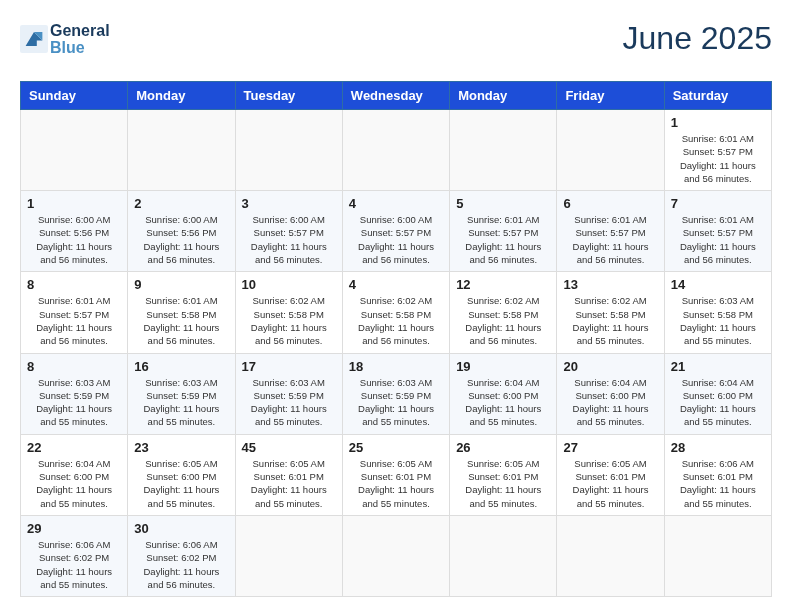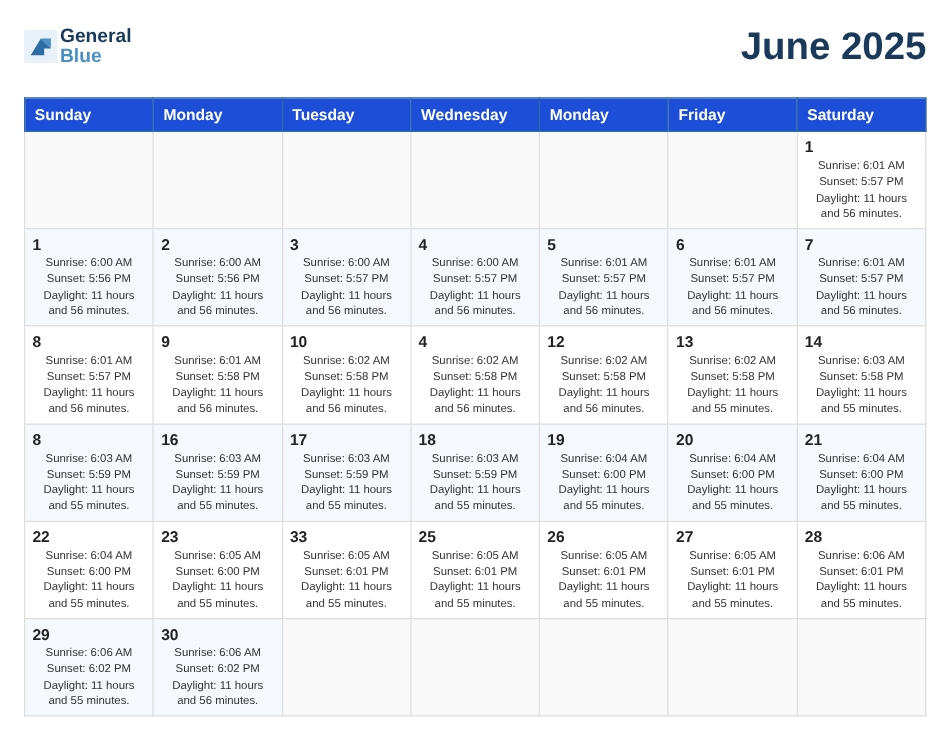--- a/index.html
+++ b/index.html
@@ -24,21 +24,21 @@
       width: 28px;
       height: 28px;
       margin-right: 2px;
     }
     .title-block {
       text-align: right;
     }
     .month-title {
       font-size: 32px;
       color: #1a3a5c;
-      font-weight: bold;
+      font-weight: normal;
     }
     .location {
       font-size: 14px;
       color: #555;
     }
     .calendar {
       width: 100%;
       border-collapse: collapse;
       border: 1px solid #ccc;
     }
@@ -219,21 +219,21 @@
       <tr>
         <td>
           <span class="day-num">22</span>
           <div class="day-info">Sunrise: 6:04 AM<br>Sunset: 6:00 PM<br>Daylight: 11 hours<br>and 55 minutes.</div>
         </td>
         <td>
           <span class="day-num">23</span>
           <div class="day-info">Sunrise: 6:05 AM<br>Sunset: 6:00 PM<br>Daylight: 11 hours<br>and 55 minutes.</div>
         </td>
         <td>
-          <span class="day-num">33</span>
+          <span class="day-num">45</span>
           <div class="day-info">Sunrise: 6:05 AM<br>Sunset: 6:01 PM<br>Daylight: 11 hours<br>and 55 minutes.</div>
         </td>
         <td>
           <span class="day-num">25</span>
           <div class="day-info">Sunrise: 6:05 AM<br>Sunset: 6:01 PM<br>Daylight: 11 hours<br>and 55 minutes.</div>
         </td>
         <td>
           <span class="day-num">26</span>
           <div class="day-info">Sunrise: 6:05 AM<br>Sunset: 6:01 PM<br>Daylight: 11 hours<br>and 55 minutes.</div>
         </td>

